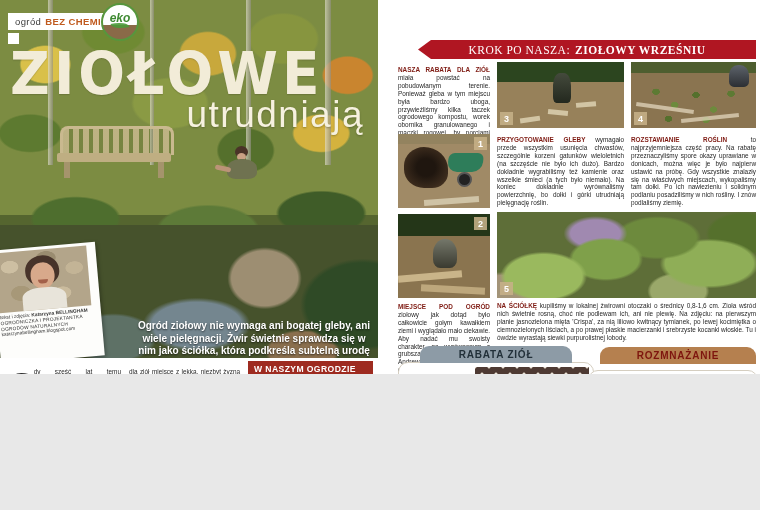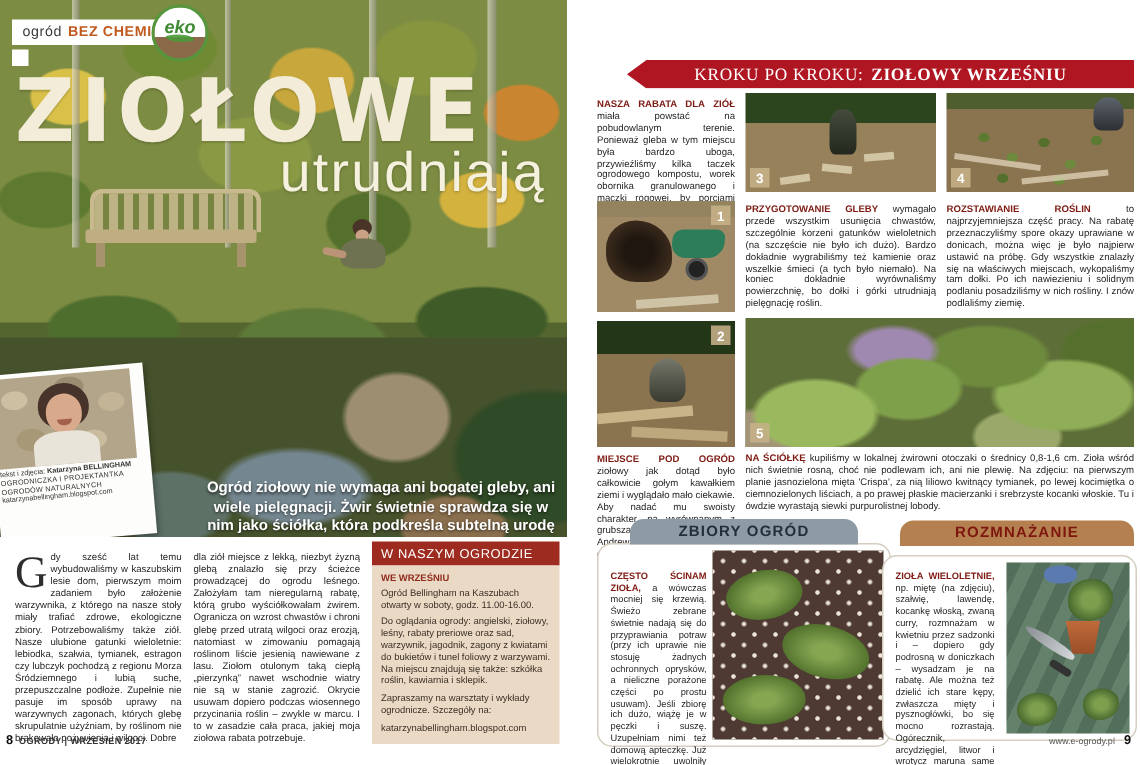--- a/index.html
+++ b/index.html
@@ -1,16 +1,16 @@
 <!DOCTYPE html>
 <html><head>
 <meta charset="utf-8">
 <style>
   html,body{margin:0;padding:0;background:#e8e8e8;}
-  .spread{position:relative;width:760px;height:510px;background:#ffffff;overflow:hidden;
+  .spread{position:relative;width:760px;height:374px;background:#ffffff;overflow:hidden;
           font-family:"Liberation Sans",sans-serif;color:#222;}
   .abs{position:absolute;}
 
   
   .hero{left:0;top:0;width:378px;height:358px;overflow:hidden;background:#55652f;}
   .canopy{left:0;top:0;width:378px;height:215px;background-color:#7c8c42;background-image:
     radial-gradient(40px 30px at 12% 30%, #d9c049 0 60%, transparent 65%),
     radial-gradient(50px 35px at 30% 15%, #6f8a33 0 60%, transparent 65%),
     radial-gradient(45px 35px at 55% 25%, #c8a83c 0 60%, transparent 65%),
     radial-gradient(55px 40px at 75% 18%, #87953f 0 60%, transparent 65%),
@@ -72,21 +72,21 @@
   .card-photo .shirt{position:absolute;left:24px;top:38px;width:44px;height:24px;border-radius:40% 40% 0 0;background:#e8e4da;}
   .card-caption{font-size:4.8px;line-height:5.8px;color:#333;padding-top:2px;}
   .card-caption .nm{font-weight:bold;}
   .card-caption .role{text-transform:uppercase;letter-spacing:.2px;}
   .intro{left:134px;top:320px;width:240px;text-align:center;font-size:10px;line-height:12.5px;
     font-weight:bold;color:#ffffff;text-shadow:0 1px 2px rgba(0,0,0,.65);}
   .bodycol{top:368px;width:111px;font-size:6.4px;line-height:8.1px;text-align:justify;color:#1f1f1f;}
   .dropcap{float:left;font-family:"Liberation Serif",serif;font-size:30px;line-height:25px;
     padding:1px 2px 0 0;color:#2e2e2e;}
   .garden-box{left:248px;top:361px;width:125px;}
-  .garden-box .hd{background:#9e2b20;color:#fff;font-weight:normal;font-size:8.6px;
+  .garden-box .hd{background:#9e2b20;color:#fff;font-weight:bold;font-size:8.6px;
     letter-spacing:.4px;padding:3px 0 3px 6px;}
   .garden-box .bd{background:#ead9c4;padding:5px 6px 6px 6px;font-size:6.3px;line-height:7.8px;color:#3a2f26;}
   .garden-box .sub{font-weight:bold;color:#8f2b1d;margin-bottom:2px;}
   .garden-box p{margin:0 0 4px 0;}
   .footer{font-size:6px;color:#555;display:flex;align-items:baseline;gap:4px;}
   .footer .pg{font-size:8.5px;font-weight:bold;color:#111;}
   .footer .tx{font-weight:bold;letter-spacing:.3px;color:#333;}
 
   
   .banner{left:418px;top:40px;width:338px;height:19px;background:#b01622;color:#fff;
@@ -239,21 +239,21 @@
       <p style="margin:0;">katarzynabellingham.blogspot.com</p>
     </div>
   </div>
 
   <div class="abs footer" style="left:4px;top:488px;">
     <span class="pg">8</span>
     <span class="tx">OGRODY | WRZESIEŃ 2017</span>
   </div>
 
   <div class="abs banner">
-    <span>KROKU PO KROKU:</span>
+    <span>KROK PO NASZA:</span>
     <span class="bold">ZIOŁOWY WRZEŚNIU</span>
   </div>
 
   <div class="abs step" style="left:398px;top:66px;width:92px;">
     <span class="lead">NASZA RABATA DLA ZIÓŁ</span>
     <span>miała powstać na pobudowlanym terenie. Ponieważ gleba w tym miejscu była bardzo uboga, przywieźliśmy kilka taczek ogrodowego kompostu, worek obornika granulowanego i mączki rogowej, by porcjami podrzucać je do dołków pod każdą sadzoną na rabacie roślinę.</span>
   </div>
   <div class="abs photo ph3" style="left:497px;top:62px;width:127px;height:66px;">
     <div class="fig"></div>
     <div class="stp" style="left:18%;bottom:10%;transform:rotate(-8deg);"></div>
@@ -306,21 +306,21 @@
     <div style="position:absolute;left:8px;top:18px;width:64px;" class="boxtext">
       <span class="lead">CZĘSTO ŚCINAM ZIOŁA,</span>
       <span>a wówczas mocniej się krzewią. Świeżo zebrane świetnie nadają się do przyprawiania potraw (przy ich uprawie nie stosuję żadnych ochronnych oprysków, a nieliczne porażone części po prostu usuwam). Jeśli zbiorę ich dużo, wiążę je w pęczki i suszę. Uzupełniam nimi też domową apteczkę. Już wielokrotnie uwolniły mnie i moją rodzinę od rozmaitych dolegliwości.</span>
     </div>
     <div class="photo ph6" style="position:absolute;right:4px;top:4px;width:114px;height:126px;">
       <div class="bundle" style="left:8%;top:10%;width:45%;height:26%;transform:rotate(-15deg);"></div>
       <div class="bundle" style="left:40%;top:40%;width:52%;height:28%;transform:rotate(10deg);"></div>
       <div class="bundle" style="left:6%;top:66%;width:48%;height:26%;transform:rotate(-6deg);"></div>
     </div>
   </div>
-  <div class="abs box-hd hd-zbiory" style="left:420px;top:346px;width:152px;">ZBIORY OGRÓD</div>
+  <div class="abs box-hd hd-zbiory" style="left:420px;top:346px;width:152px;">RABATA ZIÓŁ</div>
 
   <div class="abs boxline" style="left:588px;top:370px;width:168px;height:122px;">
     <div style="position:absolute;left:8px;top:10px;width:66px;" class="boxtext">
       <span class="lead">ZIOŁA WIELOLETNIE,</span>
       <span>np. miętę (na zdjęciu), szałwię, lawendę, kocankę włoską, zwaną curry, rozmnażam w kwietniu przez sadzonki i – dopiero gdy podrosną w doniczkach – wysadzam je na rabatę. Ale można też dzielić ich stare kępy, zwłaszcza mięty i pysznogłówki, bo się mocno rozrastają. Ogórecznik, arcydzięgiel, litwor i wrotycz maruna same się rozsiewają i wędrują po ogrodzie.</span>
     </div>
     <div class="photo ph7" style="position:absolute;right:4px;top:4px;width:82px;height:114px;">
       <div class="glove"></div>
       <div class="pot"></div>
       <div class="plant" style="right:14%;top:10%;width:36%;height:24%;"></div>

